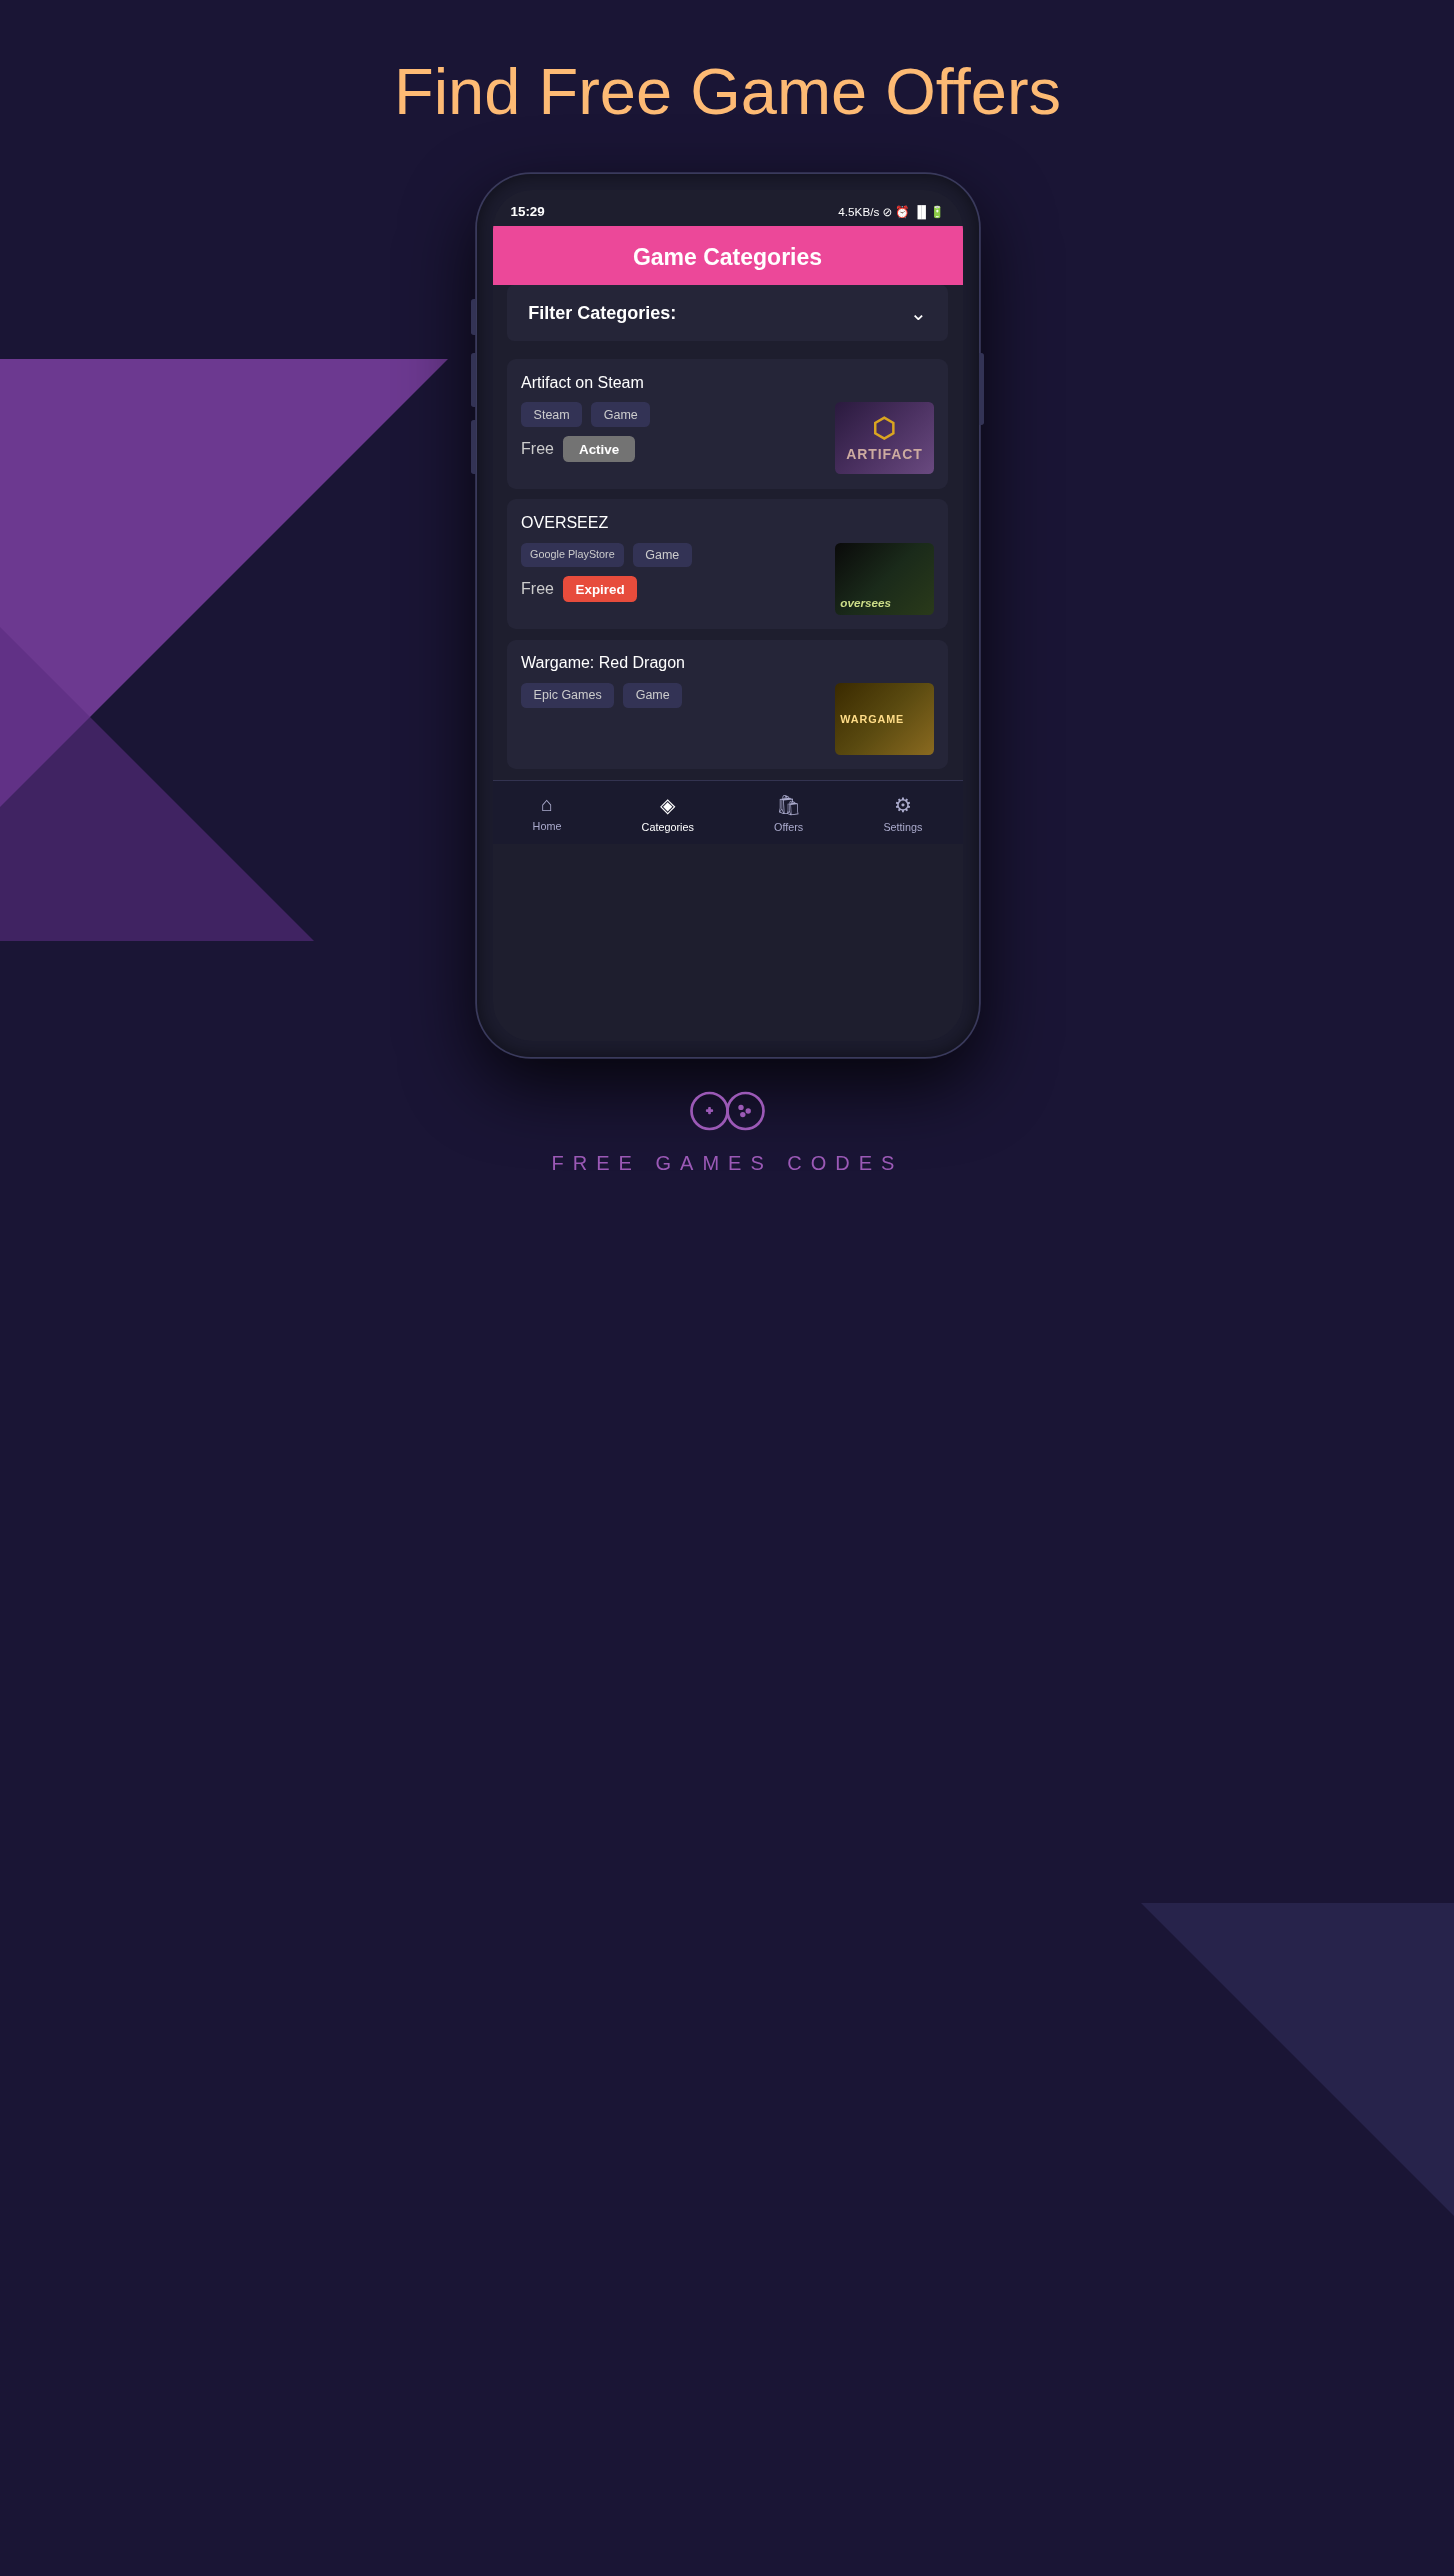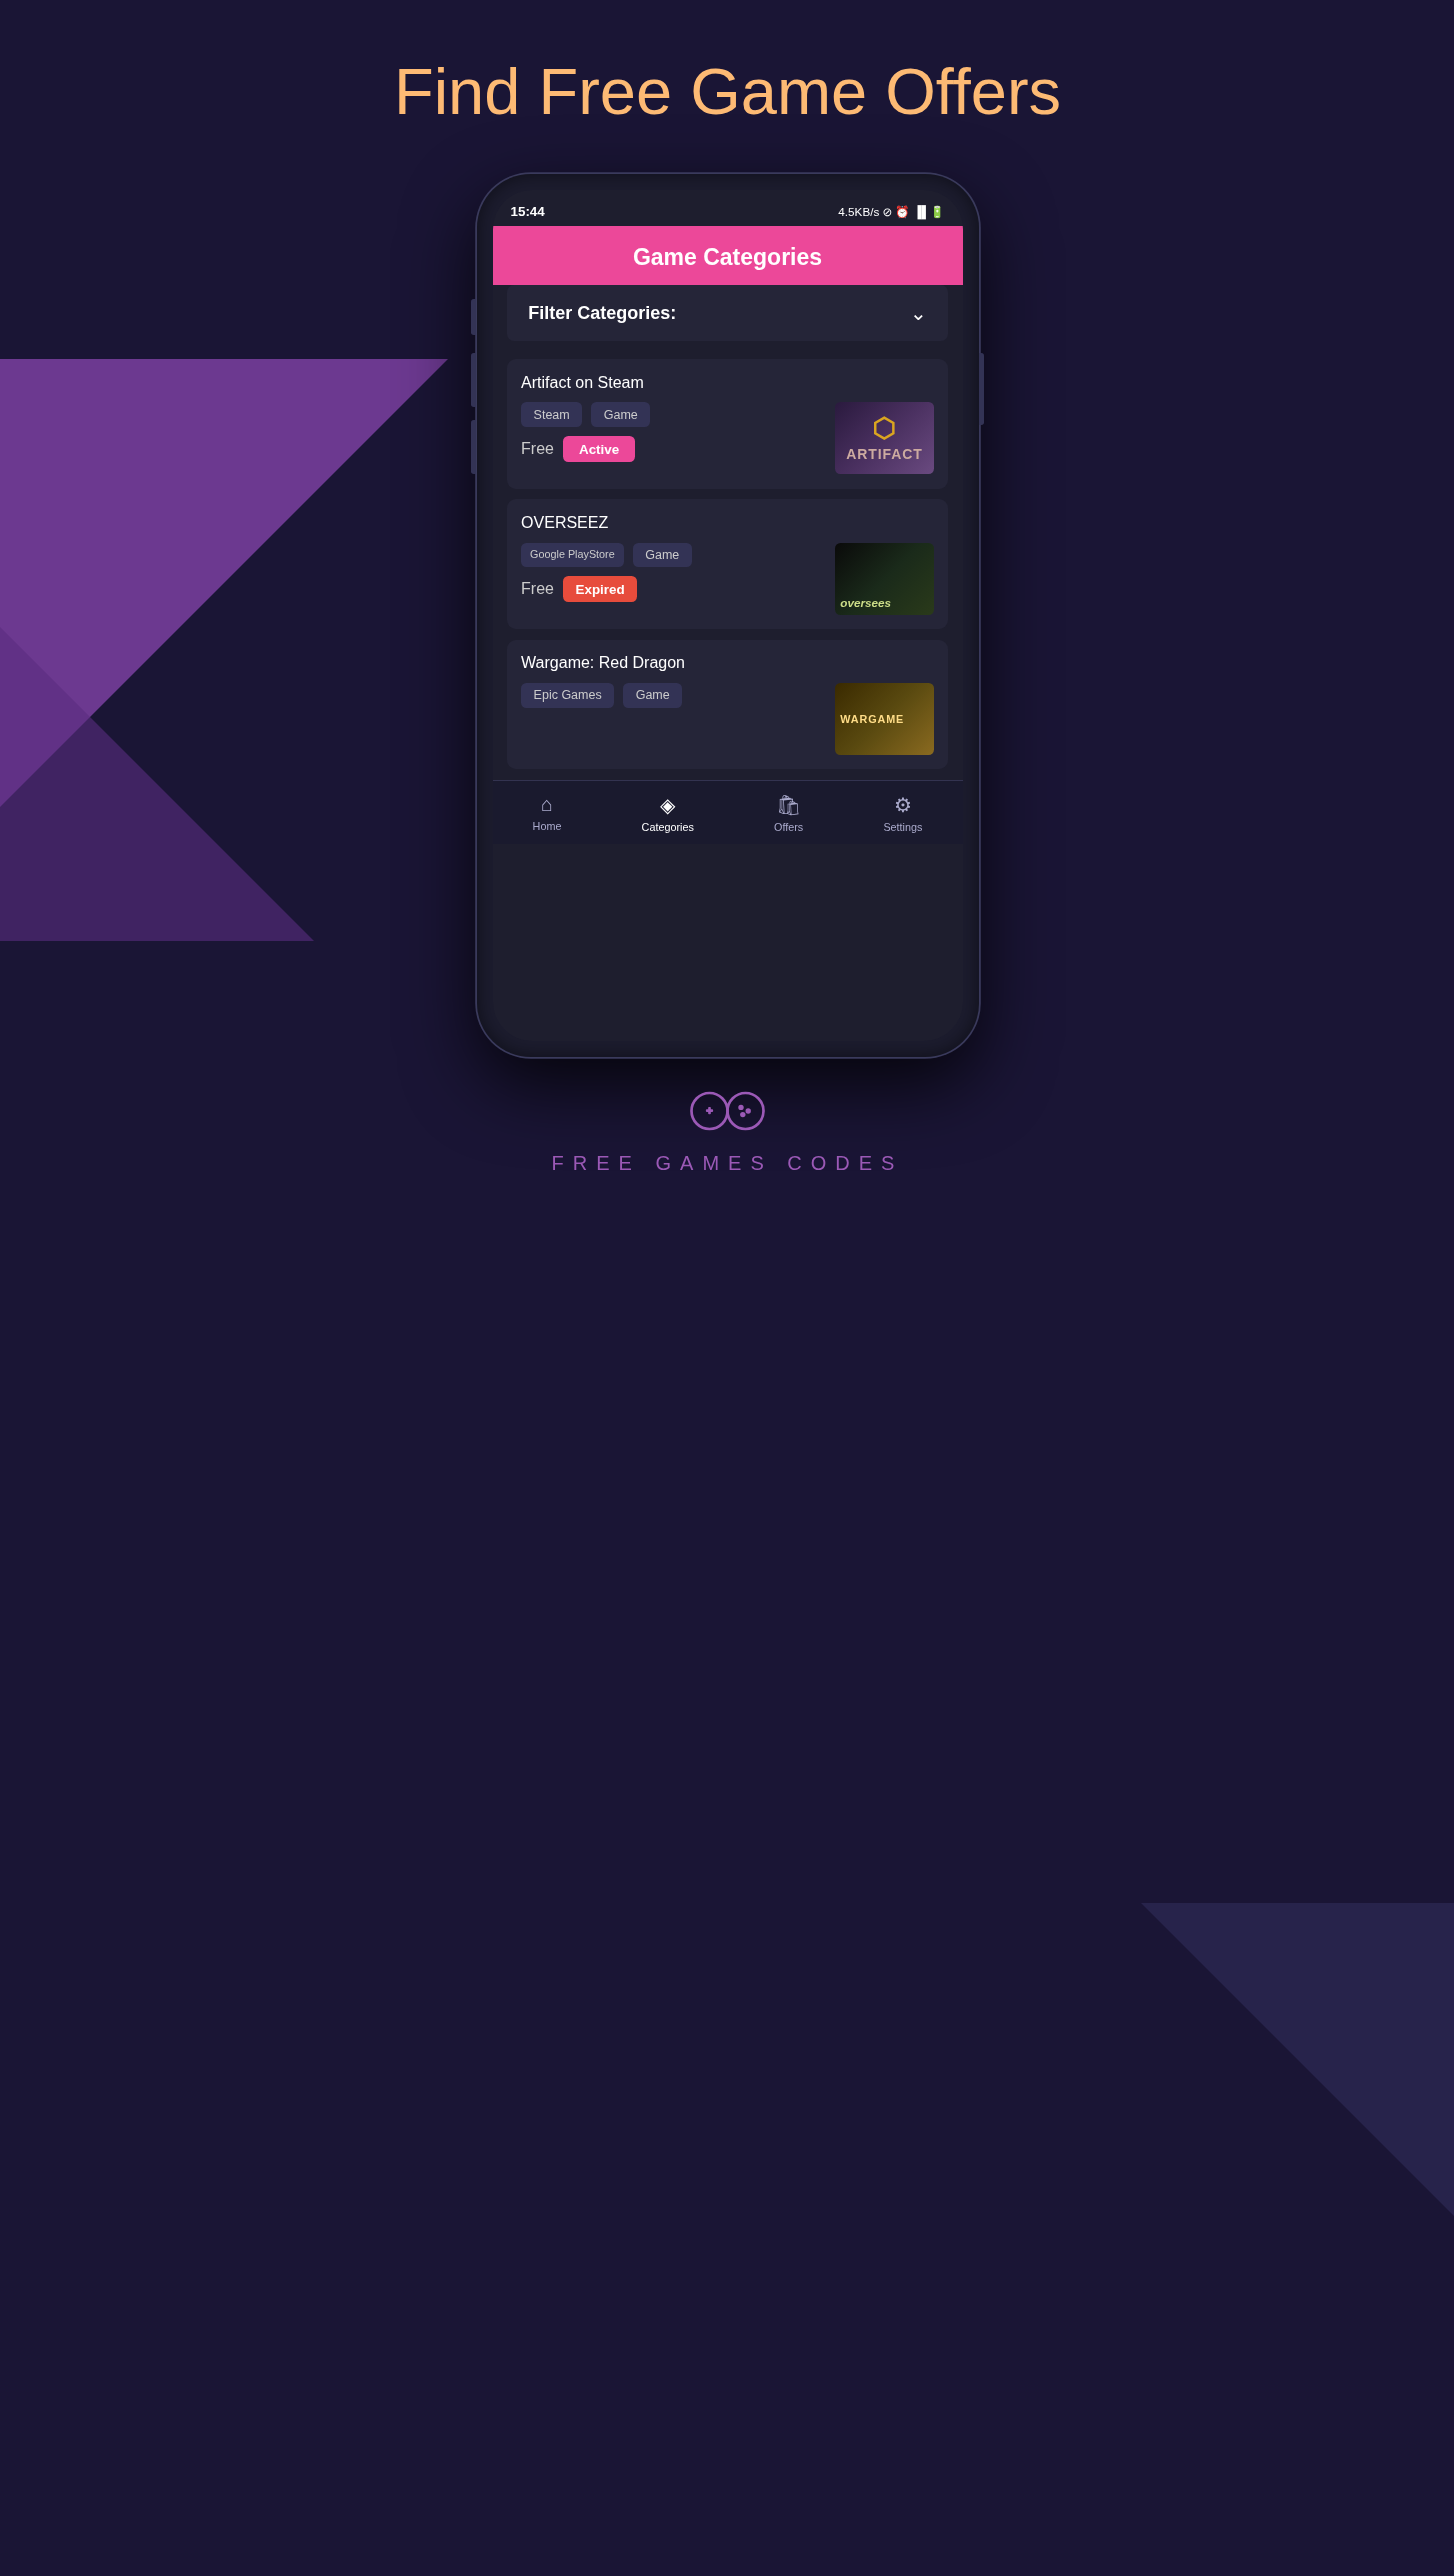--- a/index.html
+++ b/index.html
@@ -232,21 +232,21 @@
       gap: 9px;
       margin-top: 5.4px;
     }
 
     .price-label {
       color: #cccccc;
       font-size: 16px;
     }
 
     .badge-active {
-      background: #ec4899;
+      background: #737373;
       color: #ffffff;
       font-size: 13.4px;
       font-weight: 600;
       padding: 5.4px 16px;
       border-radius: 5.4px;
     }
 
     .badge-expired {
       background: #e74c3c;
       color: #ffffff;
@@ -459,21 +459,21 @@
 
     <div class="phone-notch">
       <div class="notch-dot"></div>
       <div class="notch-camera"></div>
       <div class="notch-dot"></div>
     </div>
 
     <div class="phone-screen">
 
       <div class="phone-top-bar">
-        <span class="time">15:44</span>
+        <span class="time">15:29</span>
         <span class="status-icons">4.5KB/s ⊘ ⏰ ▐▌🔋</span>
       </div>
 
       <div class="app-content">
 
         <div class="app-header">
           <div class="app-header-title">Game Categories</div>
         </div>
 
         <div class="filter-bar">

